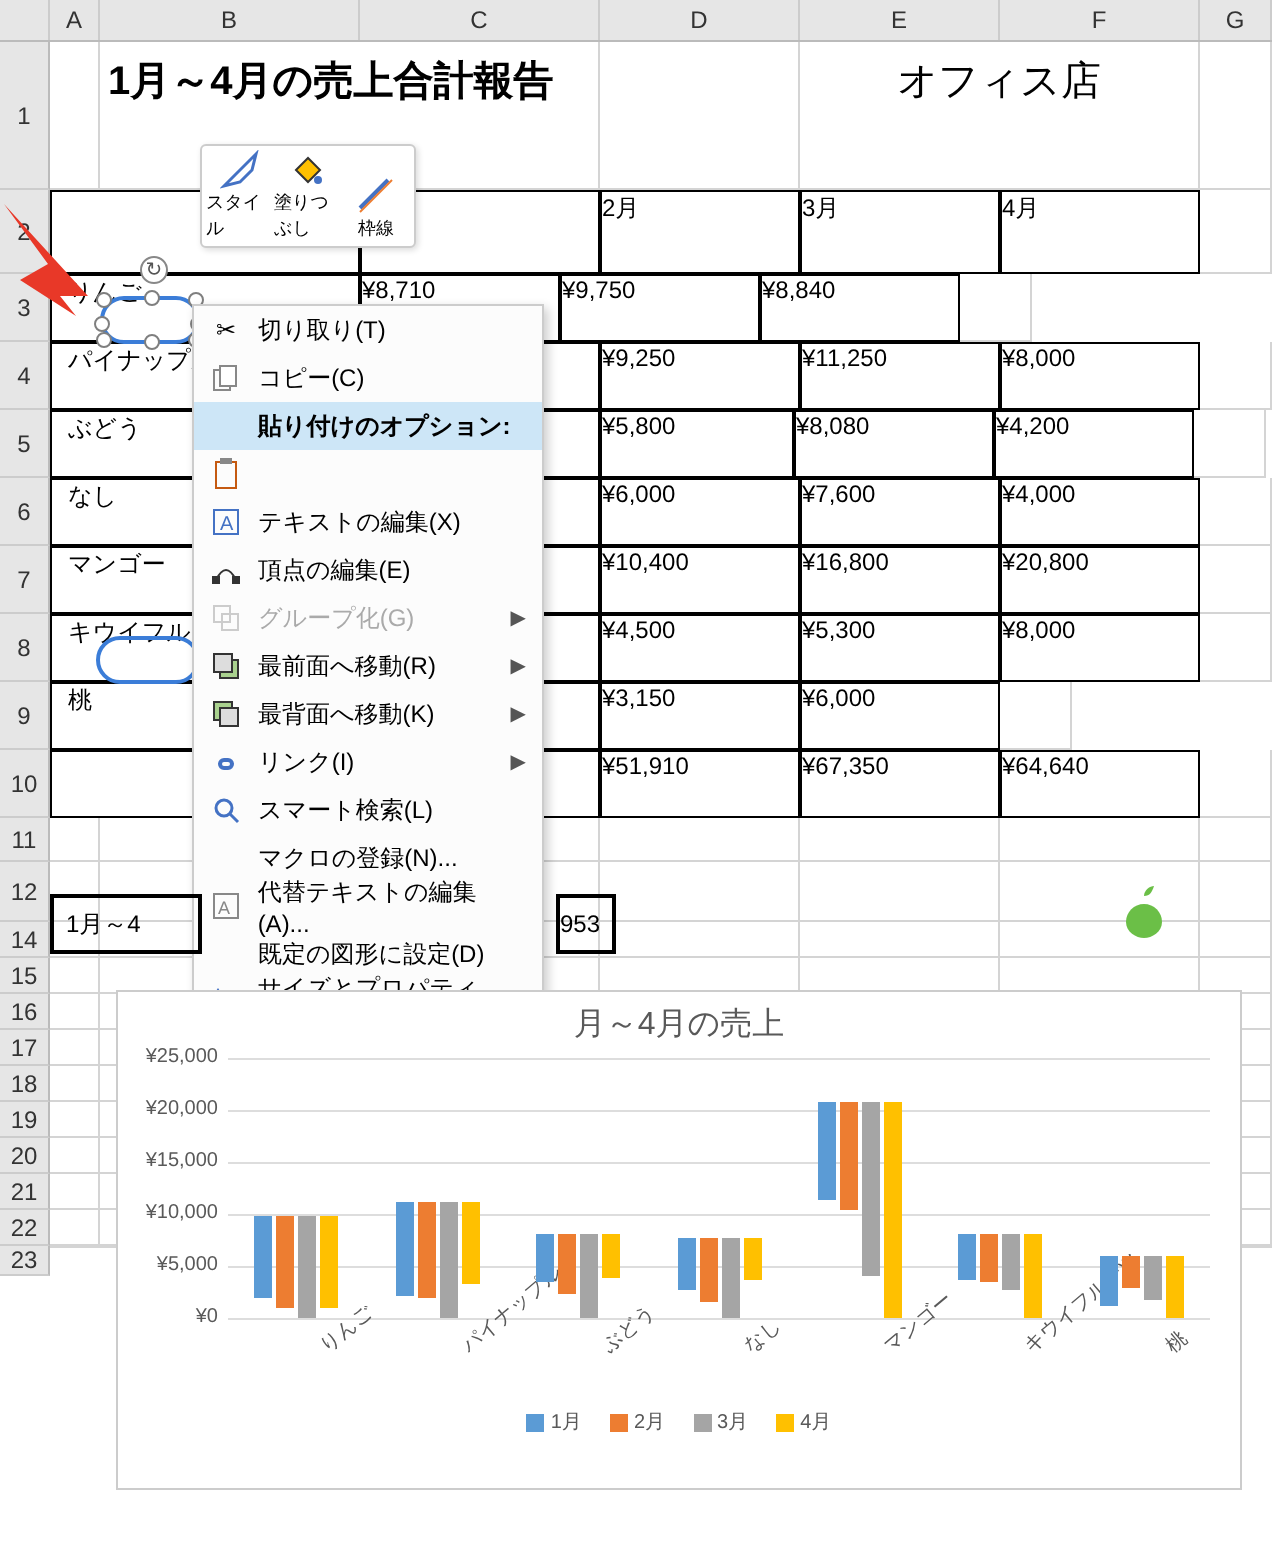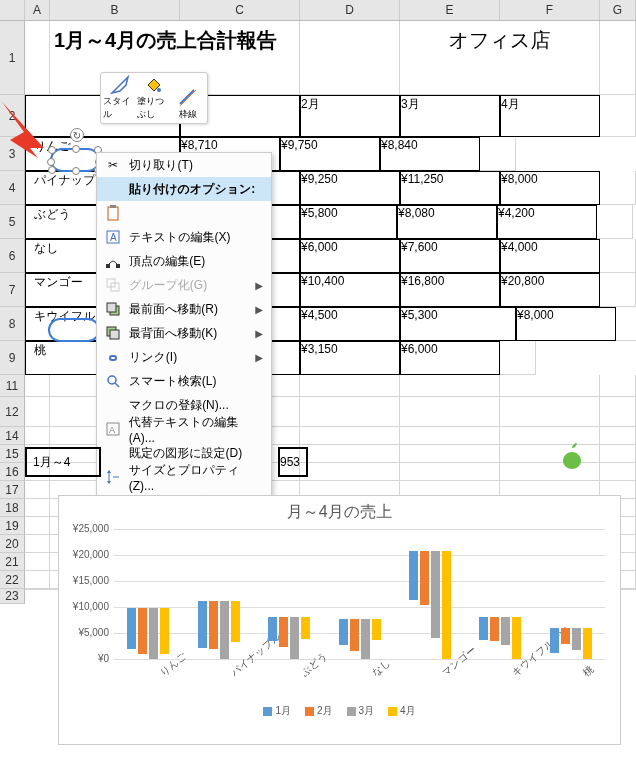--- a/index.html
+++ b/index.html
@@ -120,30 +120,39 @@
         <div class="data-cell" style="width:100px">¥10,400</div>
         <div class="data-cell" style="width:100px">¥16,800</div>
         <div class="data-cell" style="width:100px">¥20,800</div>
         <div class="cell" style="width:36px"></div>
       </div>
       <div class="row" style="height:34px">
         <div class="row-h">8</div>
         <div class="prod-cell" style="width:155px;justify-content:flex-start;padding-left:8px">キウイフルーツ</div>
         <div class="data-cell" style="width:120px">¥4,340</div>
         <div class="data-cell" style="width:100px">¥4,500</div>
-        <div class="data-cell" style="width:116px">¥5,300</div>
+        <div class="data-cell" style="width:100px">¥5,300</div>
         <div class="data-cell" style="width:100px">¥8,000</div>
         <div class="cell" style="width:36px"></div>
       </div>
       <div class="row" style="height:34px">
         <div class="row-h">9</div>
         <div class="prod-cell" style="width:155px;justify-content:flex-start;padding-left:8px">桃</div>
         <div class="data-cell" style="width:120px">¥4,828</div>
         <div class="data-cell" style="width:100px">¥3,150</div>
         <div class="data-cell" style="width:100px">¥6,000</div>
+        <div class="cell" style="width:36px"></div>
+      </div>
+      <div class="row" style="height:34px">
+        <div class="row-h">10</div>
+        <div class="prod-cell" style="width:155px"></div>
+        <div class="data-cell" style="width:120px">¥45,053</div>
+        <div class="data-cell" style="width:100px">¥51,910</div>
+        <div class="data-cell" style="width:100px">¥67,350</div>
+        <div class="data-cell" style="width:100px">¥64,640</div>
         <div class="cell" style="width:36px"></div>
       </div>
       <div class="row" style="height:22px">
         <div class="row-h">11</div>
         <div class="cell" style="width:25px"></div>
         <div class="cell" style="width:130px"></div>
         <div class="cell" style="width:120px"></div>
         <div class="cell" style="width:100px"></div>
         <div class="cell" style="width:100px"></div>
         <div class="cell" style="width:100px"></div>
@@ -300,20 +309,29 @@
   <div class="sel-handle" style="left:-4px;bottom:-4px"></div>
   <div class="sel-handle" style="right:-4px;bottom:-4px"></div>
 </div>
 <div class="sel2"></div>
 
 <div class="ctx-menu">
   <div class="ctx-item">
       <span class="ctx-ic">✂</span>
       <span>切り取り(T)</span>
     </div>
+  <div class="ctx-item">
+      <span class="ctx-ic">
+        <svg width="14" height="14">
+          <rect x="1" y="3" width="8" height="10" fill="none" stroke="#888"></rect>
+          <rect x="4" y="1" width="8" height="10" fill="#fff" stroke="#888"></rect>
+        </svg>
+      </span>
+      <span>コピー(C)</span>
+    </div>
   <div class="ctx-header ctx-hl">
       <span>貼り付けのオプション:</span>
     </div>
   <div class="ctx-item">
       <span class="ctx-ic">
         <svg width="14" height="16">
           <rect x="2" y="2" width="10" height="13" fill="none" stroke="#c55a11"></rect>
           <rect x="4" y="0" width="6" height="3" fill="#888"></rect>
         </svg>
       </span>

